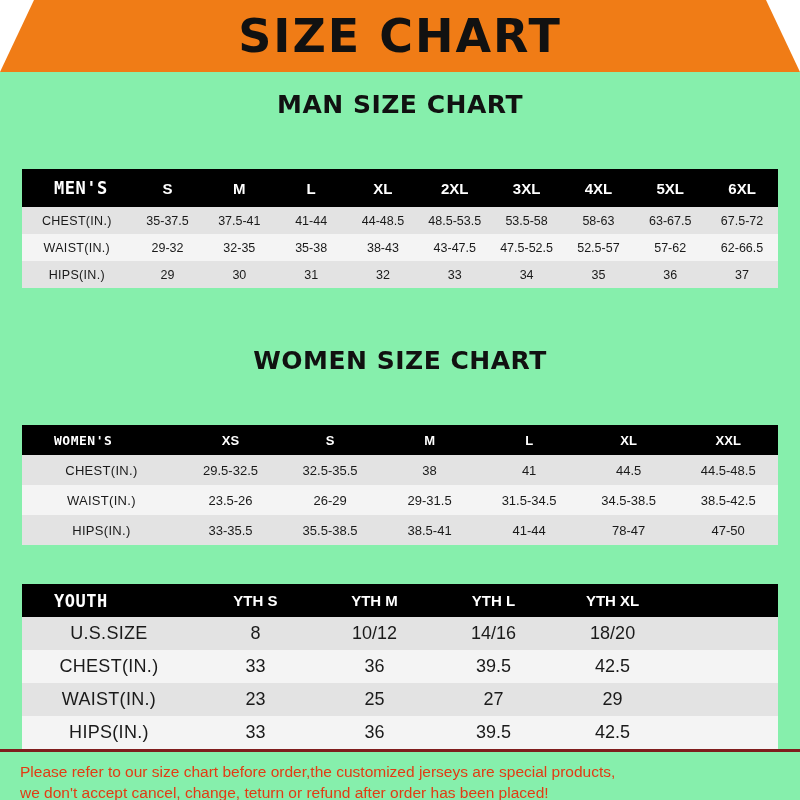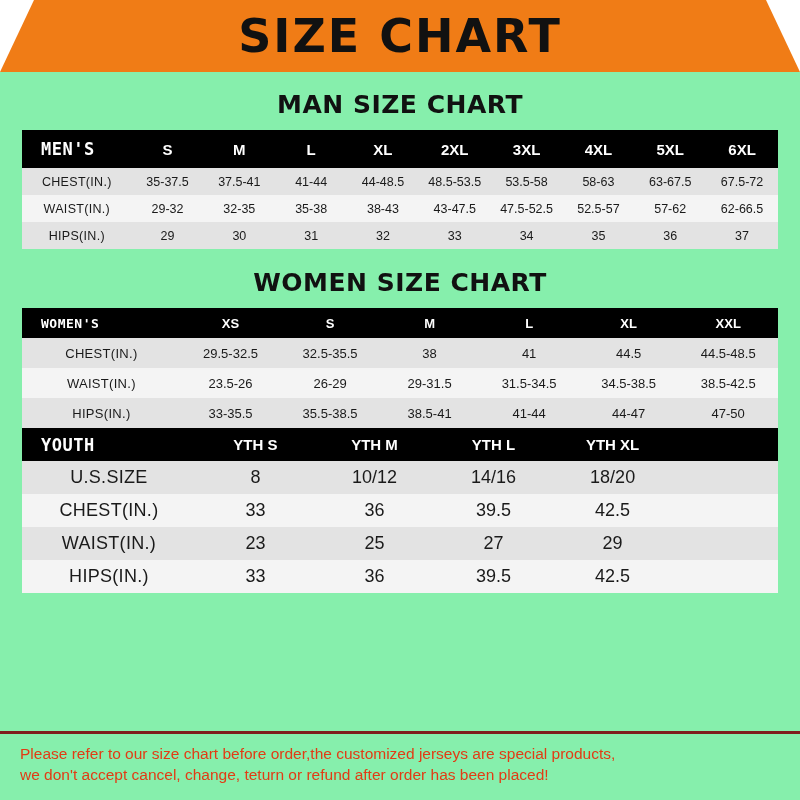--- a/index.html
+++ b/index.html
@@ -45,20 +45,21 @@
     background: #ffffff;
   }
   .banner::before { left: 0; clip-path: polygon(0 0, 100% 0, 0 100%); }
   .banner::after  { right: 0; clip-path: polygon(100% 0, 100% 100%, 0 0); }
 
   .content {
     padding: 0 22px;
     flex: 1 1 auto;
     display: flex;
     flex-direction: column;
+    gap: 39px;
   }
   .section-title {
     text-align: center;
     font-family: "DejaVu Sans", sans-serif;
     font-weight: bold;
     font-size: 25px;
     color: #111111;
     letter-spacing: 0.5px;
   }
   .t1 { margin-top: 18px; margin-bottom: 11px; }
@@ -79,21 +80,21 @@
     font-family: "Liberation Sans", sans-serif;
     white-space: nowrap;
   }
   thead th {
     background: #000000;
     color: #ffffff;
     height: 38px;
   }
   thead th.hdr-label {
     text-align: left;
-    padding-left: 19px;
+    padding-left: 32px;
     font-family: "DejaVu Sans Mono", monospace;
     font-weight: bold;
     font-size: 17px;
     letter-spacing: 0.5px;
   }
   thead th.hdr-size {
     font-family: "Liberation Sans", sans-serif;
     font-weight: bold;
     font-size: 15px;
   }
@@ -224,21 +225,21 @@
           <td>31.5-34.5</td>
           <td>34.5-38.5</td>
           <td>38.5-42.5</td>
         </tr>
         <tr class="odd">
           <td class="row-label">HIPS(IN.)</td>
           <td>33-35.5</td>
           <td>35.5-38.5</td>
           <td>38.5-41</td>
           <td>41-44</td>
-          <td>44-47</td>
+          <td>78-47</td>
           <td>47-50</td>
         </tr>
       </tbody>
     </table>
 
     <table id="youth-table">
       <thead>
         <tr>
           <th class="hdr-label" style="width:23%">YOUTH</th>
           <th class="hdr-size">YTH S</th>

